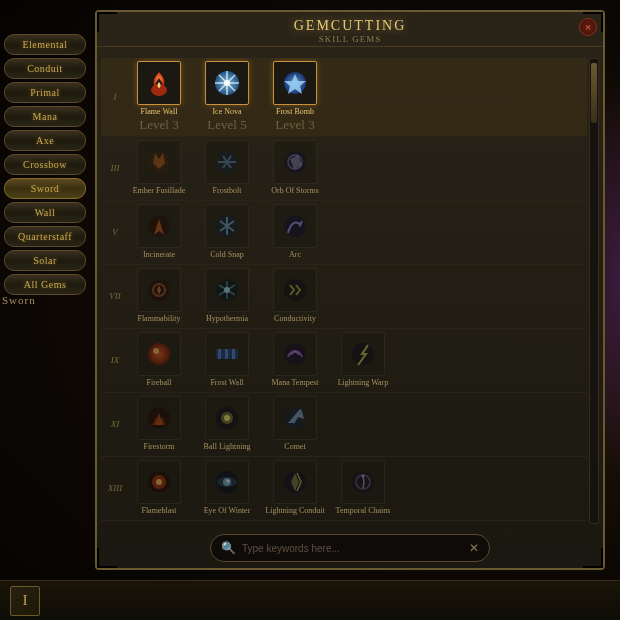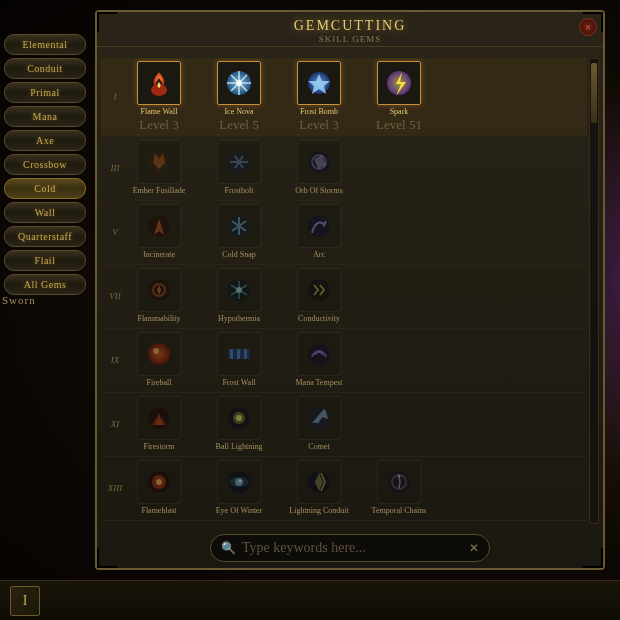--- a/index.html
+++ b/index.html
@@ -130,21 +130,21 @@
       color: #7a6a40;
       font-size: 9px;
       text-align: center;
       flex-shrink: 0;
       font-style: italic;
     }
 
     .gems-grid {
       display: flex;
       flex-wrap: wrap;
-      gap: 20px;
+      gap: 8px;
       padding-left: 4px;
       flex: 1;
     }
 
     .gem-item {
       display: flex;
       flex-direction: column;
       align-items: center;
       width: 60px;
       cursor: pointer;
@@ -238,23 +238,23 @@
     .search-icon-wrap {
       color: #8a7a50;
       font-size: 12px;
     }
 
     .search-input {
       background: transparent;
       border: none;
       outline: none;
       color: #a09060;
-      font-size: 14px;
+      font-size: 10px;
       flex: 1;
-      font-family: Liberation Serif, serif;
+      font-family: Liberation Sans, sans-serif;
     }
 
     .search-input::placeholder {
       color: #605040;
     }
 
     .search-clear {
       color: #8a7a50;
       font-size: 12px;
       cursor: pointer;
@@ -329,24 +329,24 @@
 
 <div class="sworn-text">Sworn</div>
 
 <div class="sidebar">
 <div class="sidebar-item">Elemental</div>
     <div class="sidebar-item">Conduit</div>
     <div class="sidebar-item">Primal</div>
     <div class="sidebar-item">Mana</div>
     <div class="sidebar-item">Axe</div>
     <div class="sidebar-item">Crossbow</div>
-    <div class="sidebar-item active">Cold</div>
+    <div class="sidebar-item active">Sword</div>
     <div class="sidebar-item">Wall</div>
     <div class="sidebar-item">Quarterstaff</div>
-    <div class="sidebar-item">Flail</div>
+    <div class="sidebar-item">Solar</div>
     <div class="sidebar-item">All Gems</div>
   </div>
 
 <div class="main-panel">
   <div class="corner-tl"></div>
   <div class="corner-tr"></div>
   <div class="corner-bl"></div>
   <div class="corner-br"></div>
 
   <div class="panel-header">
@@ -404,36 +404,20 @@
                     <stop offset="100%" stop-color="#1840a0"></stop>
                   </radialGradient>
                 </defs>
                 <circle cx="19" cy="19" r="11" fill="url(#frg1)" opacity="0.7"></circle>
                 <path d="M19 10 L22 17 L30 17 L24 22 L26 30 L19 25 L12 30 L14 22 L8 17 L16 17Z" fill="#a0d8ff" opacity="0.8"></path>
               </svg>
             </div>
             <div class="gem-name active-name">Frost Bomb</div>
             <div class="gem-level">Level 3</div>
           </div>
-          <div class="gem-item">
-            <div class="gem-icon active-gem">
-              <svg viewBox="0 0 38 38">
-                <defs>
-                  <radialGradient id="sg1">
-                    <stop offset="0%" stop-color="#f0f060"></stop>
-                    <stop offset="100%" stop-color="#8040c0"></stop>
-                  </radialGradient>
-                </defs>
-                <circle cx="19" cy="19" r="12" fill="url(#sg1)" opacity="0.6"></circle>
-                <path d="M22 8 L16 20 L21 20 L16 32 L26 18 L20 18Z" fill="#ffe040" opacity="0.95"></path>
-              </svg>
-            </div>
-            <div class="gem-name active-name">Spark</div>
-            <div class="gem-level">Level 51</div>
-          </div>
         </div>
       </div>
       <div class="gem-row">
         <div class="row-label">III</div>
         <div class="gems-grid">
           <div class="gem-item">
             <div class="gem-icon locked">
               <svg viewBox="0 0 38 38">
                 <circle cx="19" cy="19" r="11" fill="#2a1808" opacity="0.9"></circle>
                 <path d="M15 10 L19 16 L23 10 L25 20 L19 26 L13 20Z" fill="#c06020" opacity="0.7"></path>
@@ -560,20 +544,29 @@
           <div class="gem-item">
             <div class="gem-icon locked">
               <svg viewBox="0 0 38 38">
                 <circle cx="19" cy="19" r="11" fill="#100820" opacity="0.9"></circle>
                 <path d="M12 22 C15 14 23 14 26 22" stroke="#a060e0" stroke-width="2" fill="none" opacity="0.8"></path>
                 <path d="M15 20 C17 16 21 16 23 20" stroke="#c090ff" stroke-width="1.5" fill="none" opacity="0.7"></path>
               </svg>
             </div>
             <div class="gem-name">Mana Tempest</div>
           </div>
+          <div class="gem-item">
+            <div class="gem-icon locked">
+              <svg viewBox="0 0 38 38">
+                <circle cx="19" cy="19" r="11" fill="#080818" opacity="0.9"></circle>
+                <path d="M24 10 L18 19 L22 19 L14 30" stroke="#e0e040" stroke-width="2" fill="none" opacity="0.8"></path>
+              </svg>
+            </div>
+            <div class="gem-name">Lightning Warp</div>
+          </div>
         </div>
       </div>
       <div class="gem-row">
         <div class="row-label">XI</div>
         <div class="gems-grid">
           <div class="gem-item">
             <div class="gem-icon locked">
               <svg viewBox="0 0 38 38">
                 <circle cx="19" cy="19" r="11" fill="#180600" opacity="0.9"></circle>
                 <path d="M15 26 L19 14 L23 26" fill="#e05010" opacity="0.7"></path>

